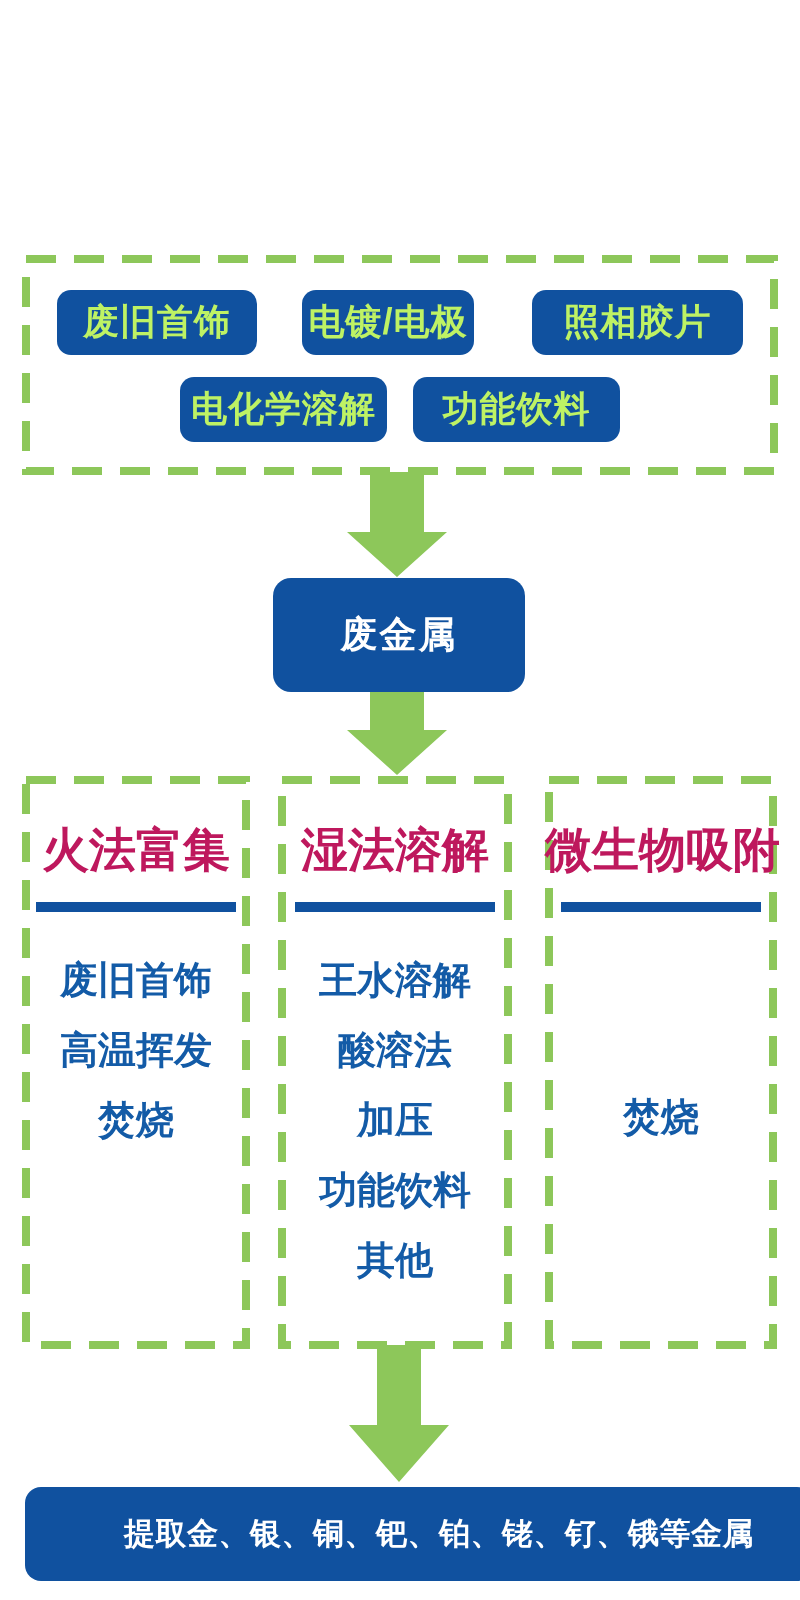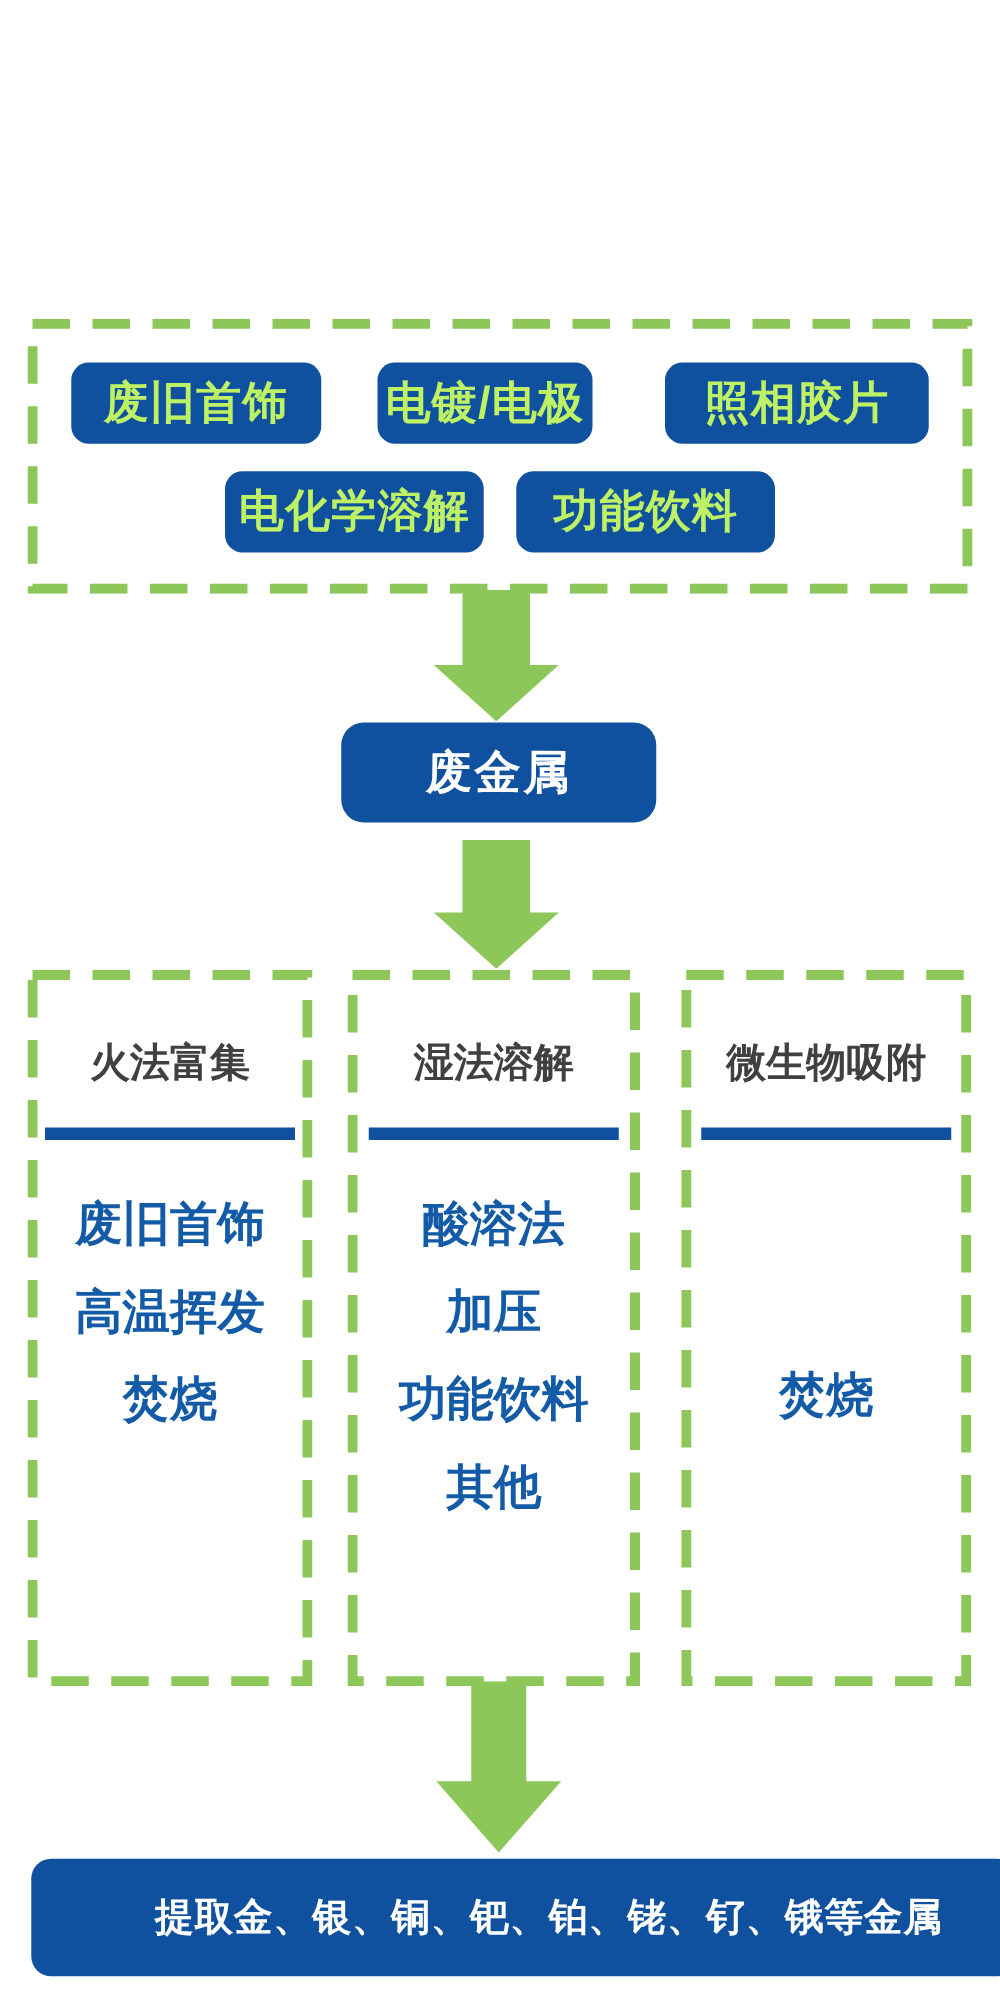--- a/index.html
+++ b/index.html
@@ -47,28 +47,28 @@
   .chip-3{left:510px;top:35px;width:211px;height:65px;}
   .chip-4{left:158px;top:122px;width:207px;height:65px;}
   .chip-5{left:391px;top:122px;width:207px;height:65px;}
   
   .arrow{position:absolute;}
   .arrow-1{left:347px;top:472px;}
   .arrow-2{left:347px;top:672px;}
   .arrow-3{left:349px;top:1345px;z-index:3;}
   
   .metal-node{
-    position:absolute;left:273px;top:578px;width:252px;height:80px;background:#10519f;
+    position:absolute;left:273px;top:578px;width:252px;height:114px;background:#10519f;
     border-radius:18px;color:#fff;font-size:37px;font-weight:700;letter-spacing:2px;
     display:flex;align-items:center;justify-content:center;z-index:2;
   }
   
   .col-title{
     position:absolute;left:0;right:0;top:48px;height:52px;line-height:52px;text-align:center;
-    color:#404040;font-size:32px;font-weight:800;white-space:nowrap;
+    color:#be185d;font-size:47px;font-weight:800;white-space:nowrap;
   }
   .col-rule{position:absolute;top:126px;left:50%;margin-left:-100px;width:200px;height:10px;background:#10519f;}
   .col-items{position:absolute;left:4px;right:4px;top:169px;display:flex;flex-direction:column;}
   .col-item{height:70px;line-height:70px;text-align:center;color:#135ba7;font-size:38px;font-weight:800;white-space:nowrap;}
   .col-item.push{margin-top:137px;}
   
   .result-bar{
     position:absolute;left:25px;top:1487px;width:748px;height:94px;background:#10519f;
     border-radius:16px;color:#fff;font-size:31px;font-weight:700;letter-spacing:.5px;
     display:flex;align-items:center;justify-content:center;white-space:nowrap;z-index:2;padding-left:40px;
@@ -114,20 +114,21 @@
     </div>
   </div>
 
   <div class="dash-box col-box-2">
     <svg width="234" height="573" viewBox="0 0 234 573">
       <rect x="4" y="4" width="226" height="565" fill="none" stroke="#8dc75a" stroke-width="8" stroke-dasharray="30 18"></rect>
     </svg>
     <div class="col-title">湿法溶解</div>
     <div class="col-rule"></div>
     <div class="col-items">
+      <div class="col-item">王水溶解</div>
       <div class="col-item">酸溶法</div>
       <div class="col-item">加压</div>
       <div class="col-item">功能饮料</div>
       <div class="col-item">其他</div>
     </div>
   </div>
 
   <div class="dash-box col-box-3">
     <svg width="232" height="573" viewBox="0 0 232 573">
       <rect x="4" y="4" width="224" height="565" fill="none" stroke="#8dc75a" stroke-width="8" stroke-dasharray="30 18"></rect>

